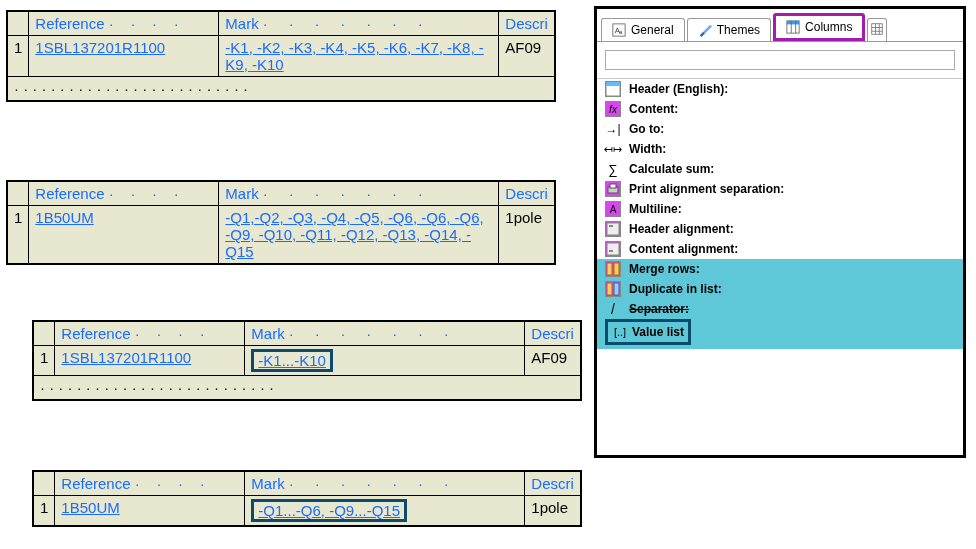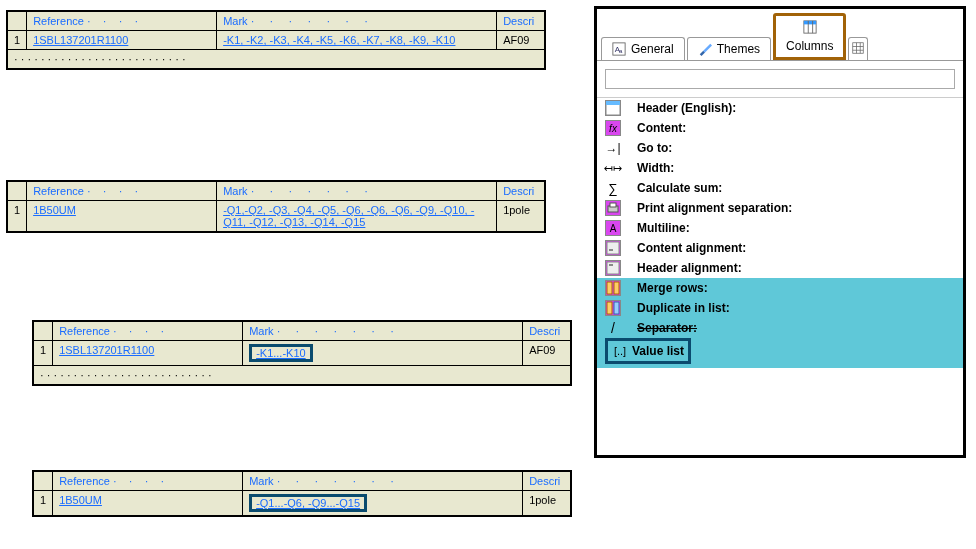--- a/index.html
+++ b/index.html
@@ -14,21 +14,21 @@
     
     .data-table {
       position: absolute;
       border-collapse: collapse;
       background: #e8e8d0;
       border: 2px solid #000;
     }
     .data-table td, .data-table th {
       border: 1px solid #000;
       padding: 3px 6px;
-      font-size: 11px;
+      font-size: 15px;
       vertical-align: top;
       text-align: left;
       font-weight: normal;
     }
     .data-table th { color: #1a6cff; }
     .data-table .lnk { color: #1a6cff; text-decoration: underline; cursor: pointer; }
     .data-table .rownum { width: 14px; text-align: center; }
     .data-table .col-ref { width: 190px; }
     .data-table .col-mark { width: 280px; }
     .data-table .col-desc { width: 48px; }
@@ -56,29 +56,29 @@
       gap: 5px;
       padding: 4px 10px;
       border: 1px solid #999;
       border-bottom: none;
       background: #fff;
       font-size: 12px;
       cursor: pointer;
       border-radius: 3px 3px 0 0;
     }
     .tab .ticon { width: 14px; height: 14px; display: inline-block; }
-    .tab-highlight { border: 3px solid #a16207; flex-direction: column; }
+    .tab-highlight { border: 3px solid #a21caf; }
 
     .filter-row { border: 1px solid #aaa; margin: 8px; height: 20px; background: #fff; }
 
     .prop-list { border-top: 1px solid #ccc; }
     .prop-row {
       display: flex;
       align-items: center;
-      gap: 16px;
+      gap: 8px;
       padding: 2px 8px;
       font-size: 12px;
       height: 20px;
       cursor: default;
     }
     .prop-row .picon {
       width: 16px; height: 16px;
       display: inline-flex;
       align-items: center; justify-content: center;
       font-size: 12px;
@@ -265,34 +265,34 @@
 
       <div class="prop-row">
         <span class="picon" style="font-size:10px;">A</span>
         <span class="plabel">Multiline:</span>
       </div>
 
       <div class="prop-row">
         <span class="picon">
           <svg width="14" height="14">
               <rect x="1" y="1" width="12" height="12" fill="#eee" stroke="#888"></rect>
+              <rect x="3" y="3" width="4" height="2" fill="#888"></rect>
+            </svg>
+        </span>
+        <span class="plabel">Header alignment:</span>
+      </div>
+
+      <div class="prop-row">
+        <span class="picon">
+          <svg width="14" height="14">
+              <rect x="1" y="1" width="12" height="12" fill="#eee" stroke="#888"></rect>
               <rect x="3" y="8" width="4" height="2" fill="#888"></rect>
             </svg>
         </span>
         <span class="plabel">Content alignment:</span>
-      </div>
-
-      <div class="prop-row">
-        <span class="picon">
-          <svg width="14" height="14">
-              <rect x="1" y="1" width="12" height="12" fill="#eee" stroke="#888"></rect>
-              <rect x="3" y="3" width="4" height="2" fill="#888"></rect>
-            </svg>
-        </span>
-        <span class="plabel">Header alignment:</span>
       </div>
 
       <div class="prop-row hl">
         <span class="picon">
           <svg width="14" height="14">
               <rect x="1" y="1" width="5" height="12" fill="#fc6" stroke="#a60"></rect>
               <rect x="8" y="1" width="5" height="12" fill="#fc6" stroke="#a60"></rect>
             </svg>
         </span>
         <span class="plabel">Merge rows:</span>

